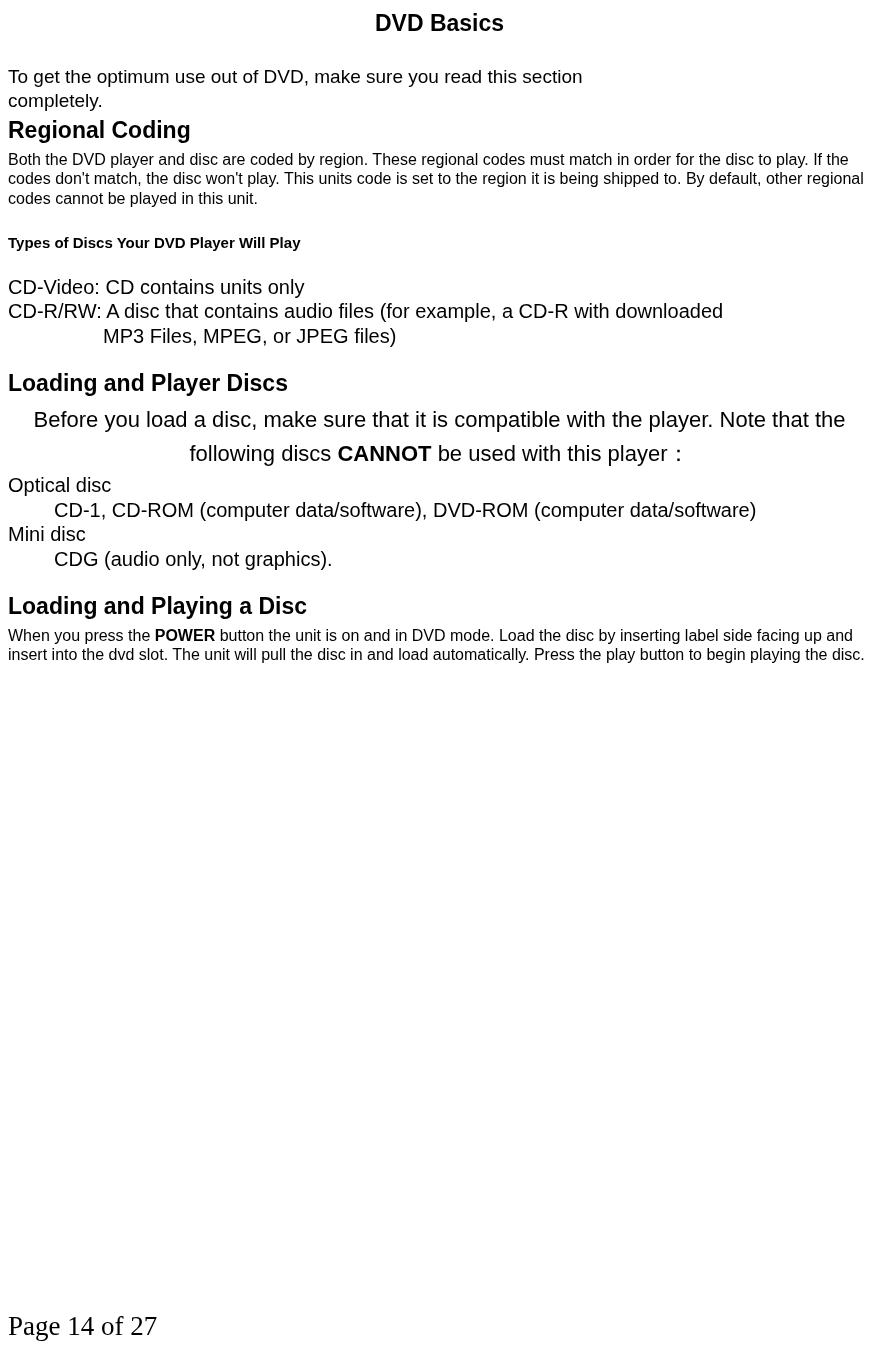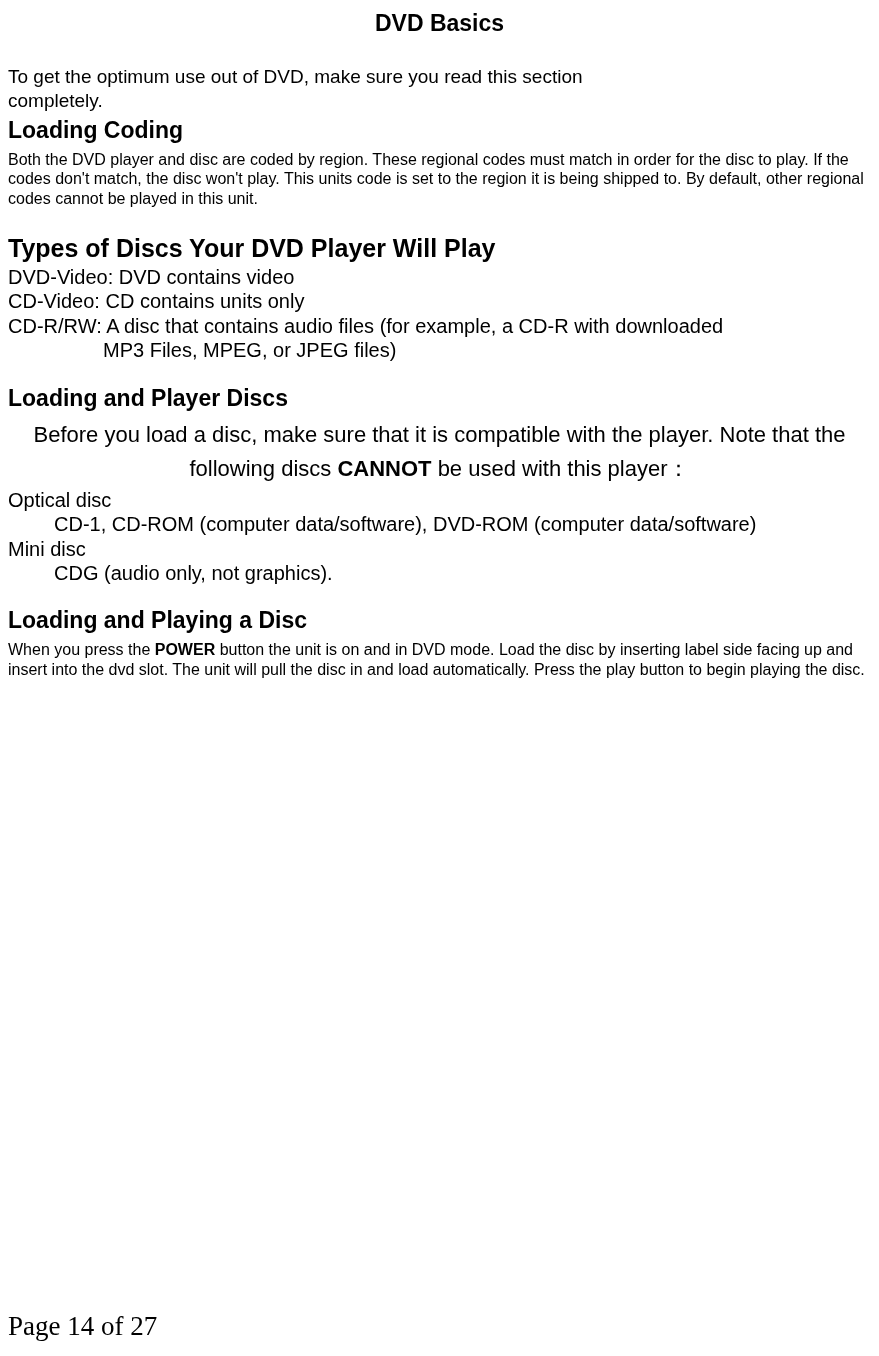--- a/index.html
+++ b/index.html
@@ -29,24 +29,24 @@
       max-width: 640px;
       margin-bottom: 0;
     }
     .section-heading {
       font-size: 23px;
       font-weight: bold;
       margin-top: 4px;
       margin-bottom: 6px;
     }
     .section-heading-spaced {
-      font-size: 25px;
+      font-size: 15px;
       font-weight: bold;
       margin-top: 26px;
-      margin-bottom: 2px;
+      margin-bottom: 24px;
     }
     .body-text {
       font-size: 16px;
       line-height: 1.22;
     }
     .disc-list {
       font-size: 20px;
       line-height: 1.22;
     }
     .indent-1 {
@@ -83,26 +83,25 @@
       font-size: 27px;
     }
   </style>
 </head>
 <body>
 
 <h1 class="page-title">DVD Basics</h1>
 
 <p class="intro-text">To get the optimum use out of DVD, make sure you read this section completely.</p>
 
-<h2 class="section-heading">Loading Coding</h2>
+<h2 class="section-heading">Regional Coding</h2>
 <p class="body-text">Both the DVD player and disc are coded by region. These regional codes must match in order for the disc to play. If the codes don't match, the disc won't play. This units code is set to the region it is being shipped to. By default, other regional codes cannot be played in this unit.</p>
 
 <h2 class="section-heading-spaced">Types of Discs Your DVD Player Will Play</h2>
 <div class="disc-list">
-  <div>DVD-Video: DVD contains video</div>
   <div>CD-Video: CD contains units only</div>
   <div>CD-R/RW: A disc that contains audio files (for example, a CD-R with downloaded</div>
   <span class="indent-1">MP3 Files, MPEG, or JPEG files)</span>
 </div>
 
 <h2 class="section-heading section-gap-top">Loading and Player Discs</h2>
 <p class="cannot-intro">
   <span>Before you load a disc, make sure that it is compatible with the player. Note that the following discs </span><span class="cannot-emph">CANNOT</span><span> be used with this player：</span>
 </p>
 <div class="disc-list">

